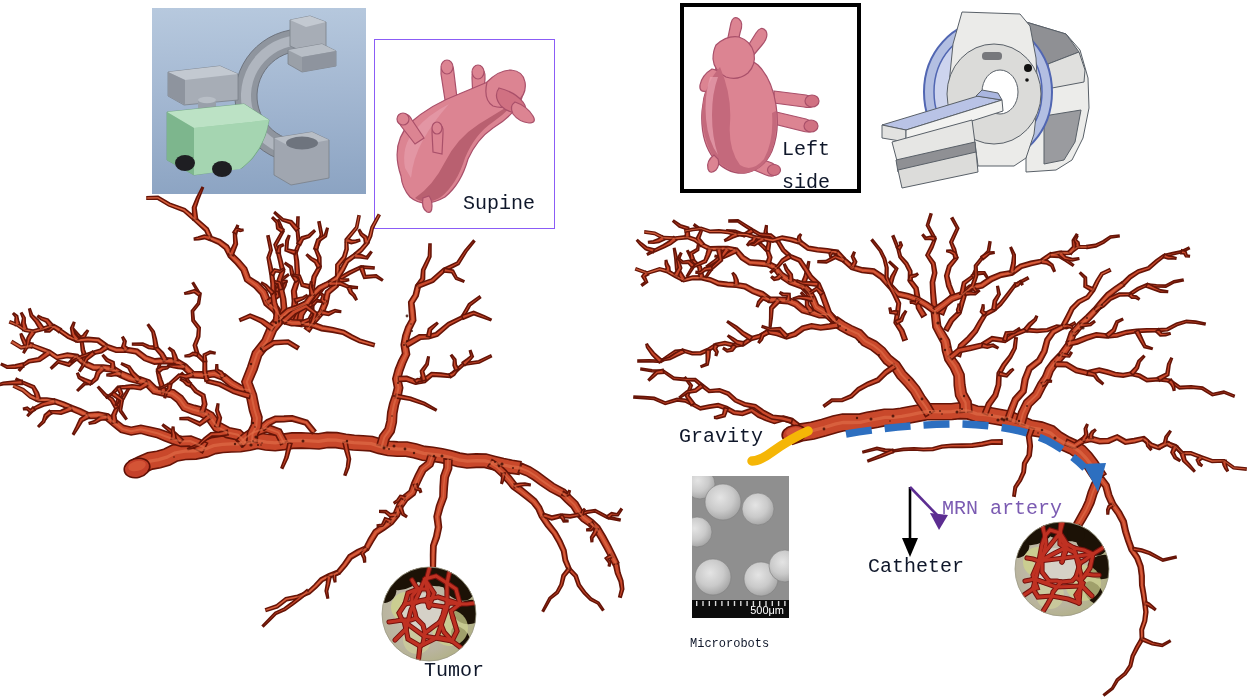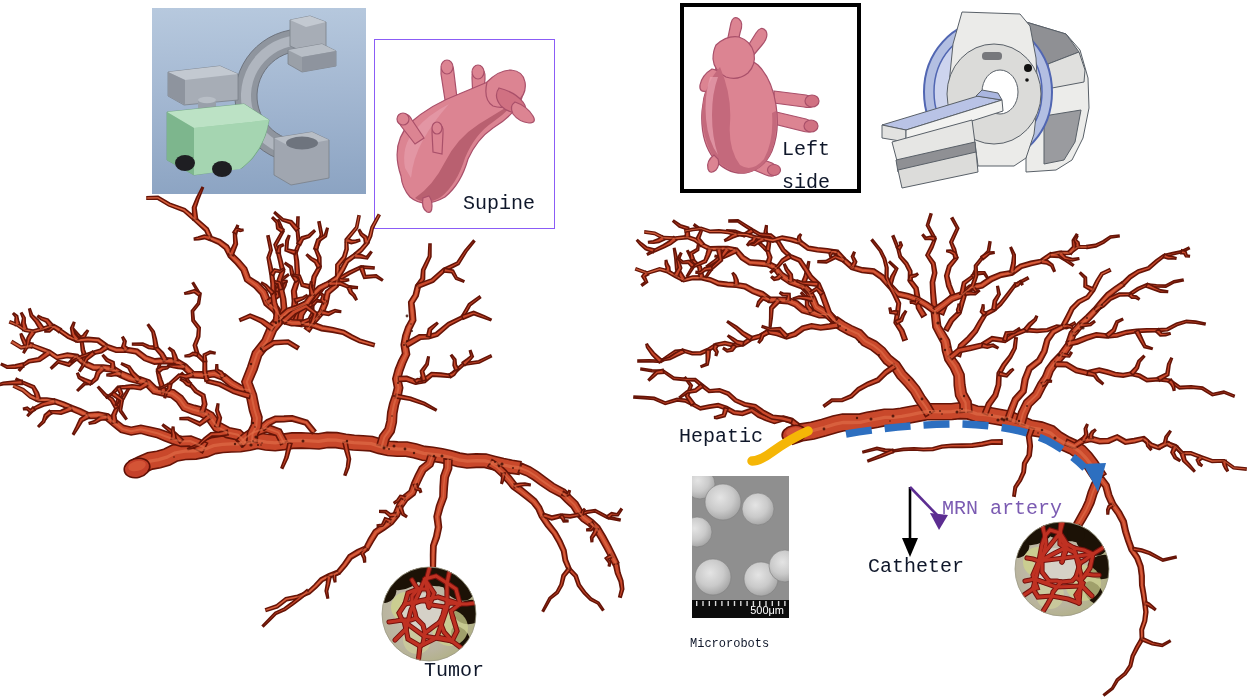--- a/index.html
+++ b/index.html
@@ -800,18 +800,18 @@
         <rect x="67.0" y="125" width="1.4" height="5" fill="#d8d8d8"></rect>
         <rect x="73.3" y="125" width="1.4" height="5" fill="#d8d8d8"></rect>
         <rect x="79.6" y="125" width="1.4" height="5" fill="#d8d8d8"></rect>
         <rect x="85.89999999999999" y="125" width="1.4" height="5" fill="#d8d8d8"></rect>
         <rect x="92.2" y="125" width="1.4" height="5" fill="#d8d8d8"></rect>
 <text x="92" y="138" text-anchor="end" font-family="Liberation Sans,sans-serif" font-size="11" fill="#fff">500μm</text>
 </g>
     </svg>
 
 <div class="lbl" style="left:400px;top:659px;font-size:20px;margin-left:24px;">Tumor</div>
-<div class="lbl" style="left:679px;top:425px;font-size:20px;">Hepatic</div>
+<div class="lbl" style="left:679px;top:425px;font-size:20px;">Gravity</div>
 <div class="lbl" style="left:942px;top:497px;font-size:20px;color:#7b5bb2;">MRN artery</div>
 <div class="lbl" style="left:868px;top:555px;font-size:20px;">Catheter</div>
 <div class="lbl" style="left:690px;top:637px;font-size:12px;">Microrobots</div>
 
 </div>
 
 </body></html>

